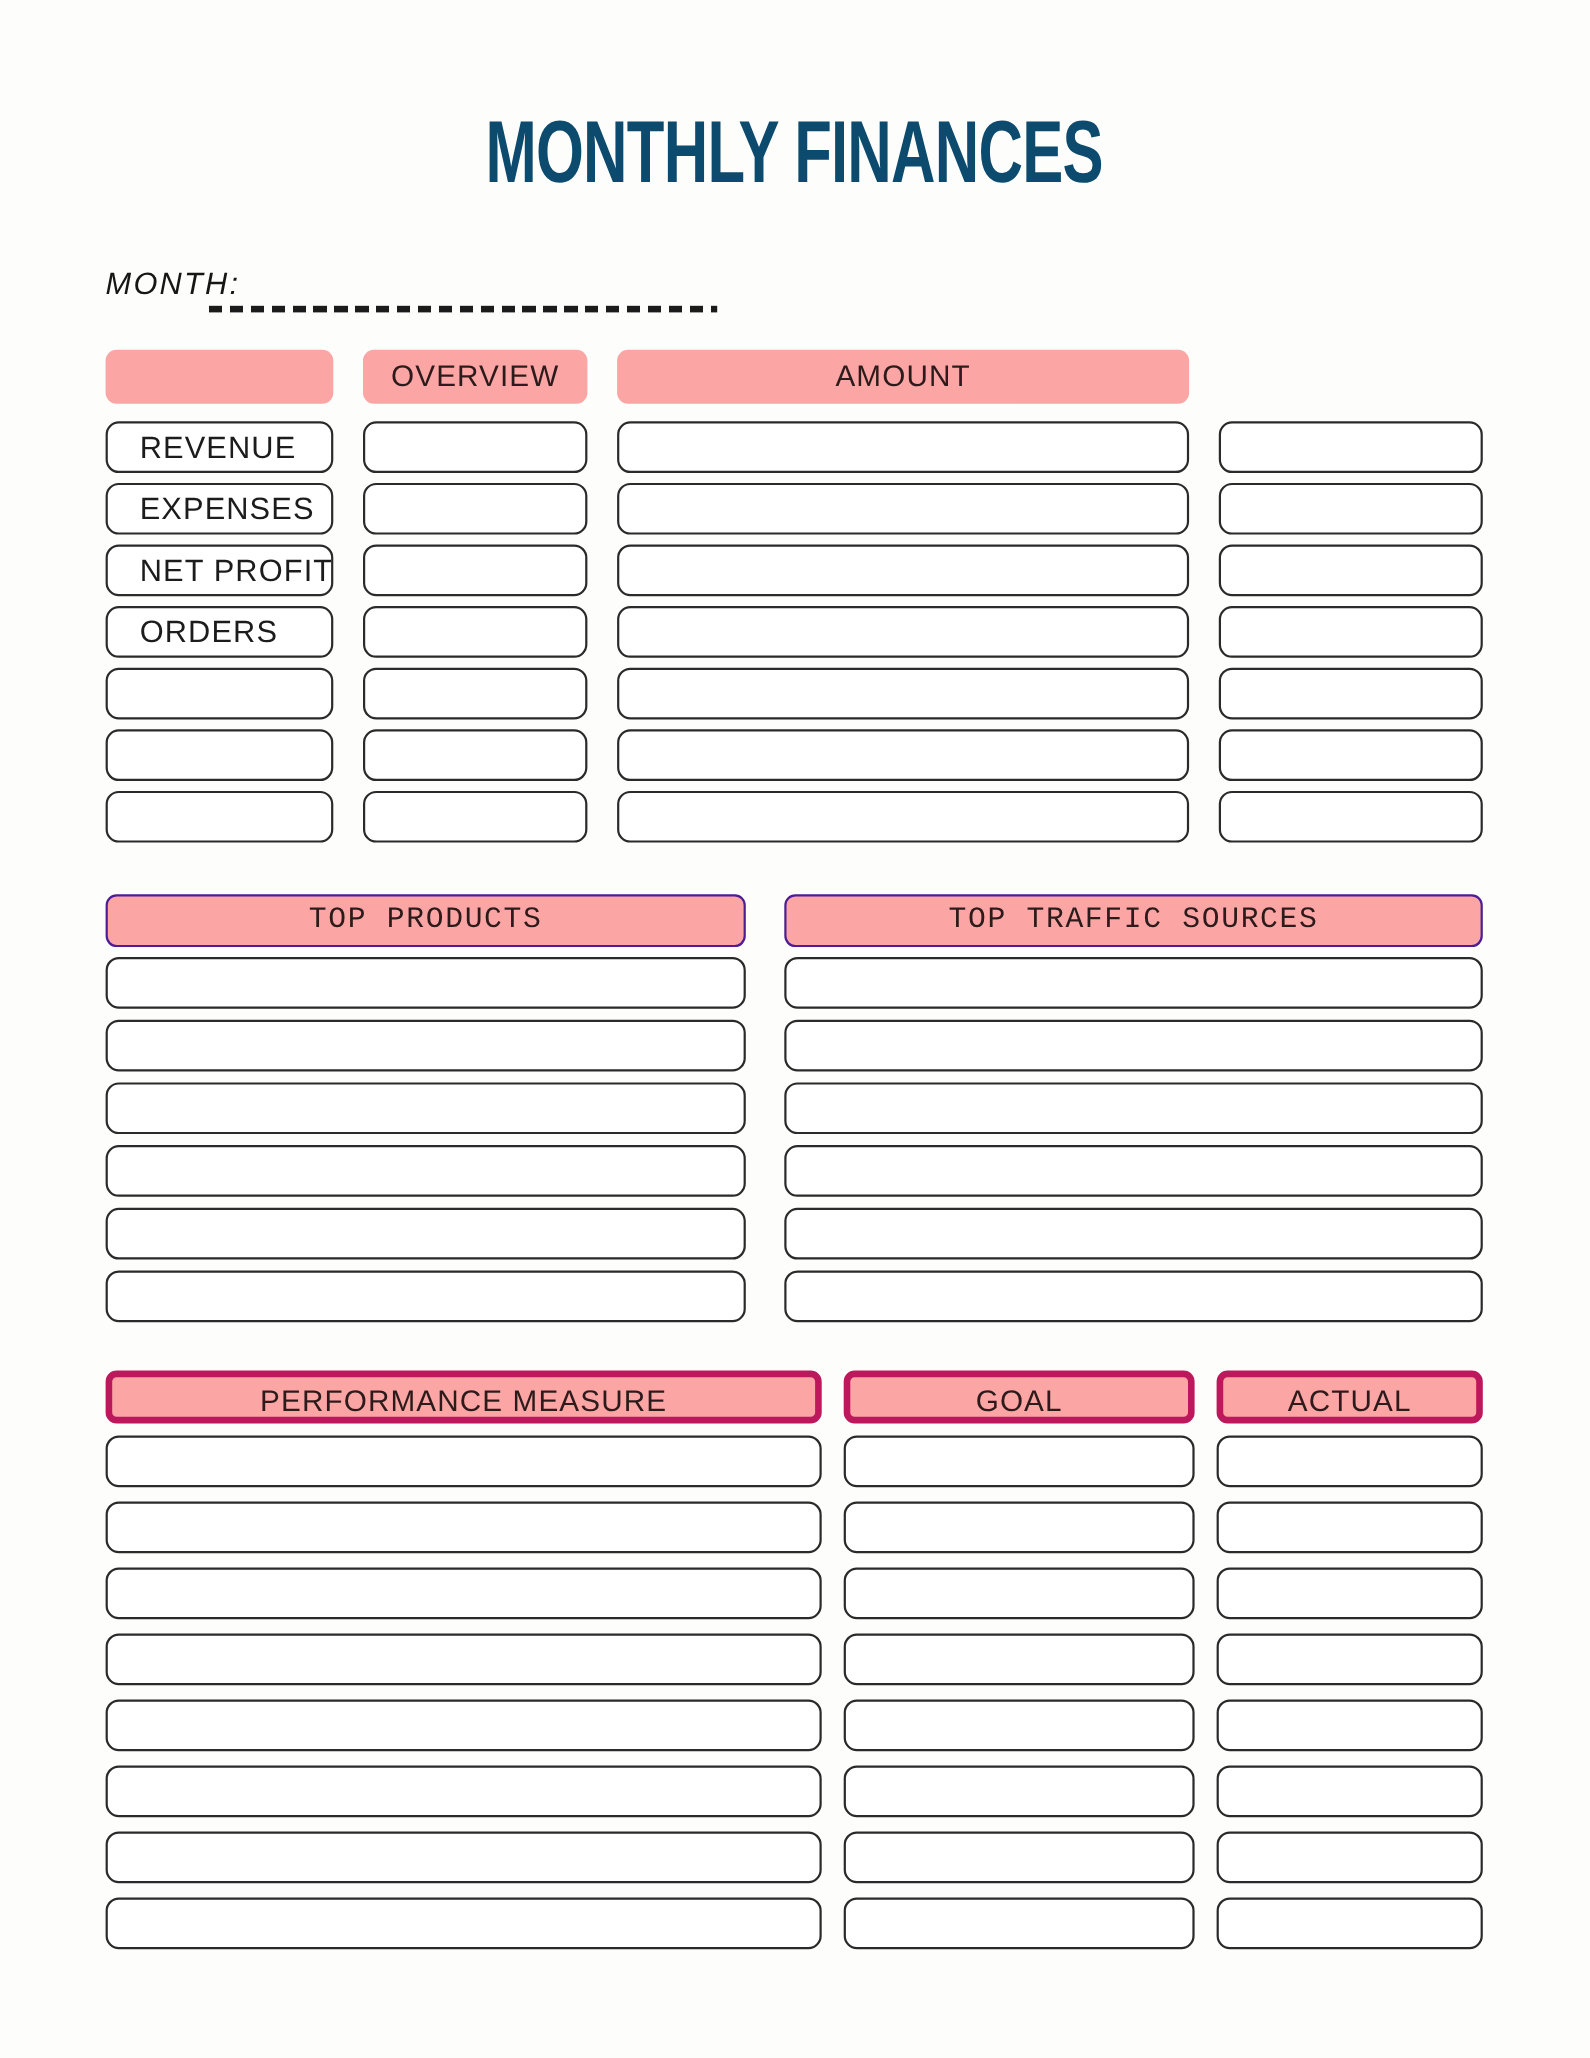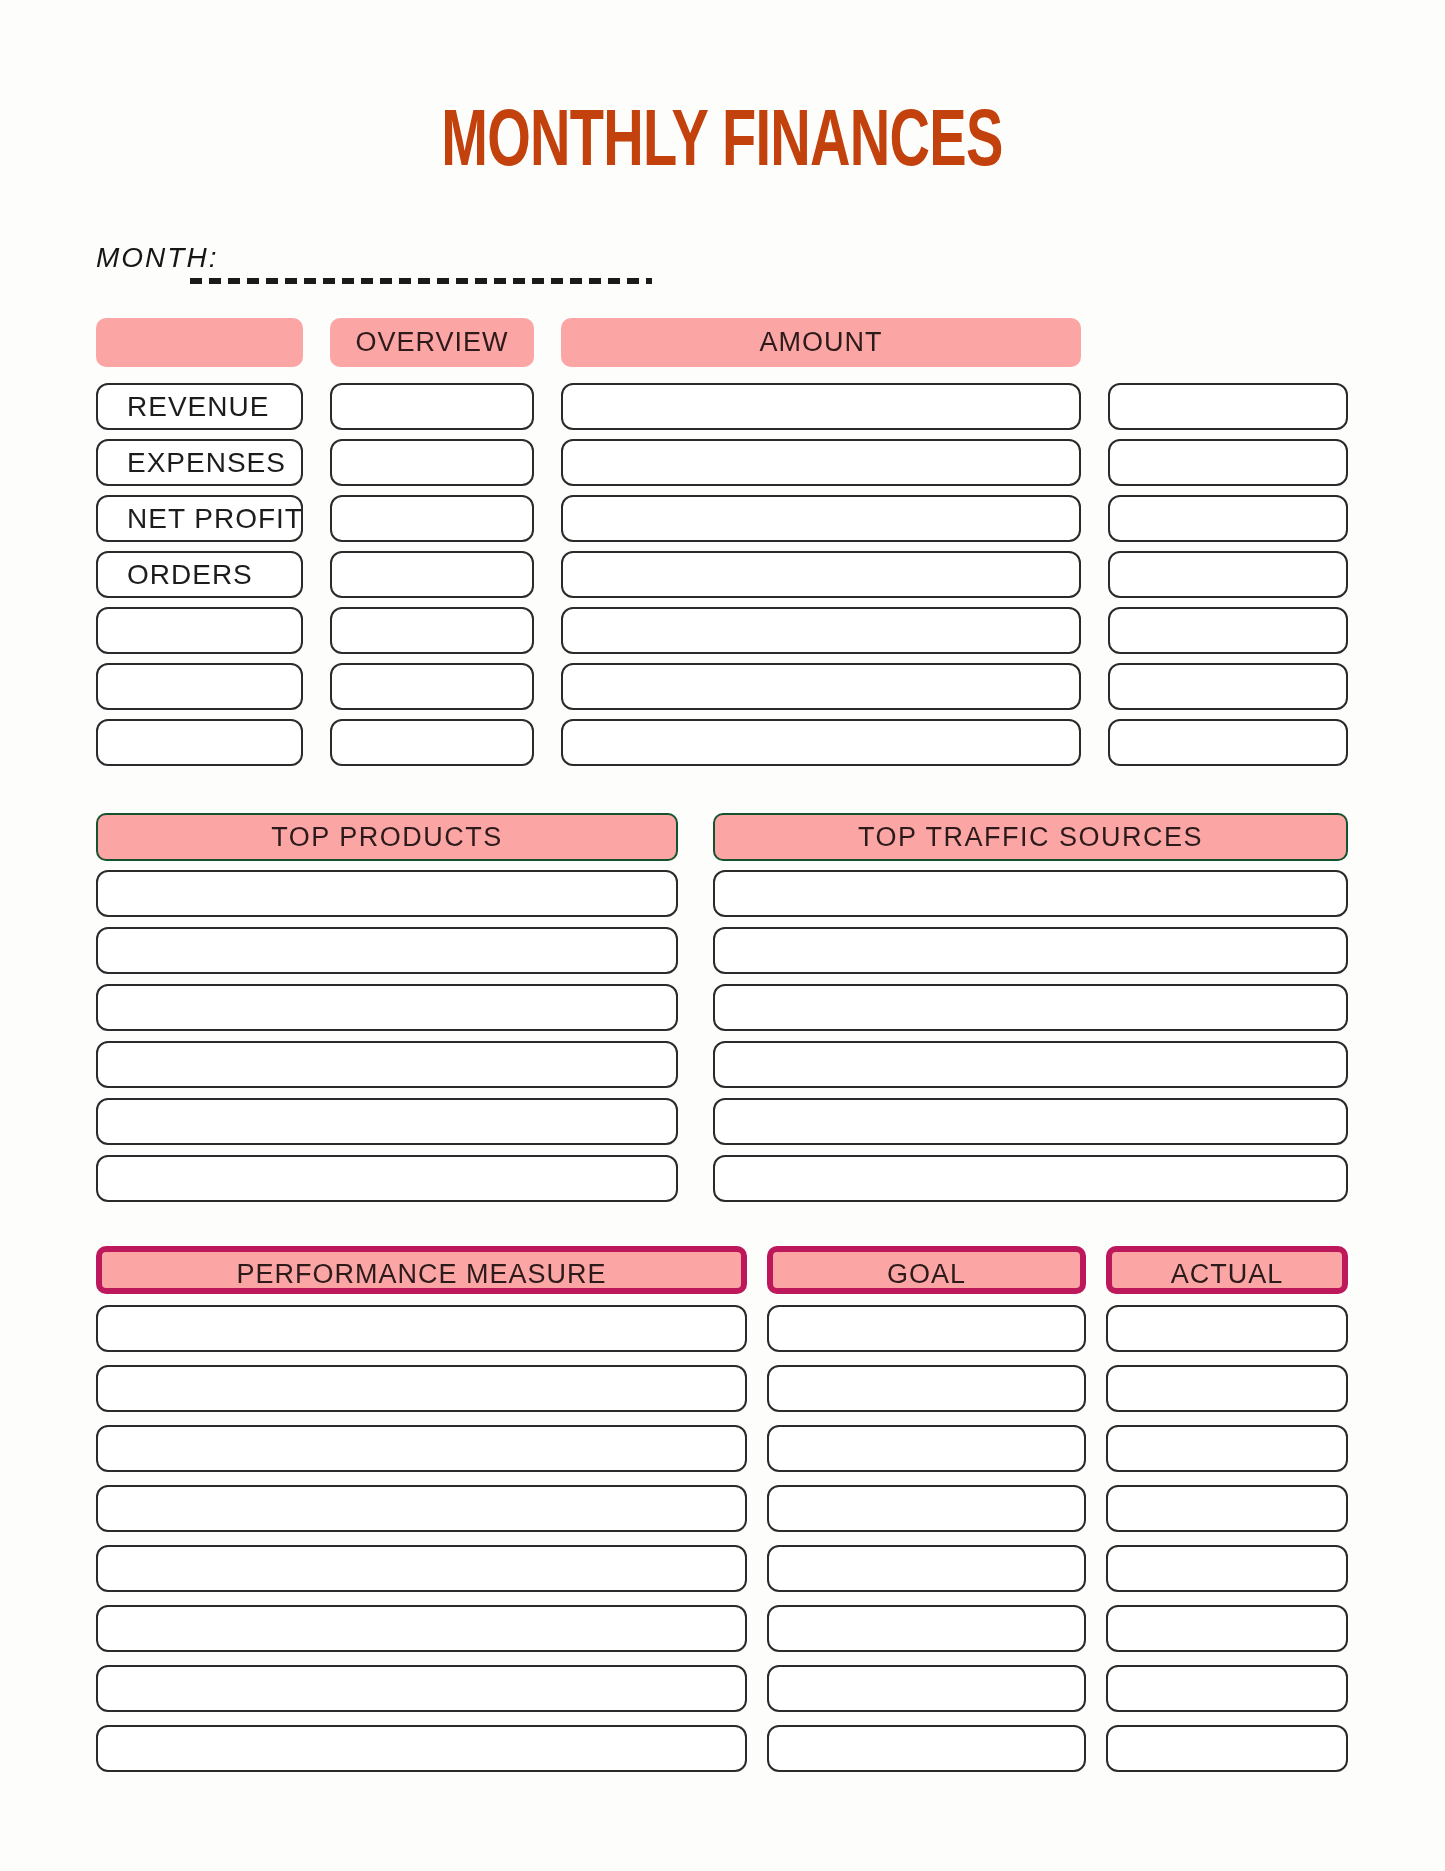--- a/index.html
+++ b/index.html
@@ -13,21 +13,21 @@
   }
 
   
   .title {
     margin-top:96px;
     height:84px;
     text-align:center;
     font-size:80px;
     line-height:84px;
     font-weight:700;
-    color:#c2410c;
+    color:#0c4a6e;
     white-space:nowrap;
   }
   .title-inner{ display:inline-block; transform:scaleX(0.70); letter-spacing:-1px; }
 
   
   .month-row { position:relative; margin-top:62px; height:46px;font-style:italic; }
   .month-label {
     position:absolute; left:0; top:0;
     font-size:28px; letter-spacing:2px; color:#161616;
   }
@@ -79,21 +79,21 @@
     grid-auto-rows:47px;
     column-gap:27px;
     row-gap:9px;
   }
 
   
   .s2 { margin-top:47px; display:flex; gap:35px; }
   .panel-left  { width:582px; }
   .panel-right { width:635px; }
   .panel-rows { margin-top:9px; display:grid; grid-auto-rows:47px; row-gap:10px; }
-  .s2 .hdr { height:48px; line-height:44px; border:2px solid #14532d; letter-spacing:1.5px; }
+  .s2 .hdr { height:48px; line-height:44px; border:2px solid #4c1d95; letter-spacing:1.5px;font-family:Liberation Mono, monospace; }
 
   
   .s3-headers {
     margin-top:44px;
     display:grid;
     grid-template-columns:651px 319px 242px;
     column-gap:20px;
   }
   .s3-rows {
     margin-top:11px;

